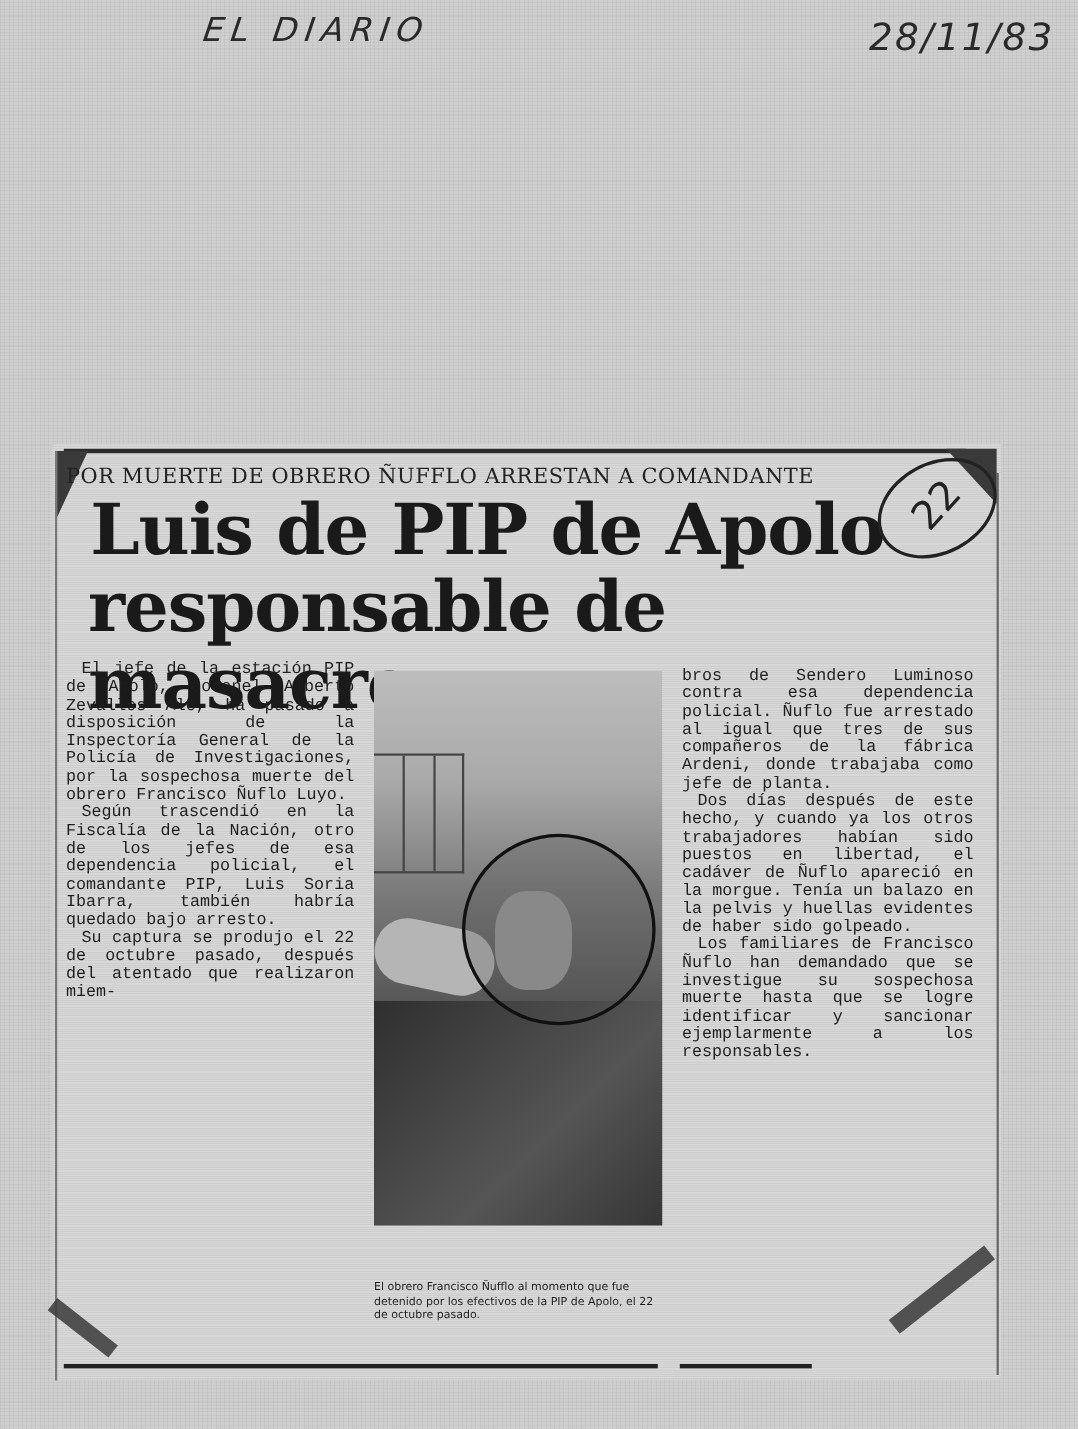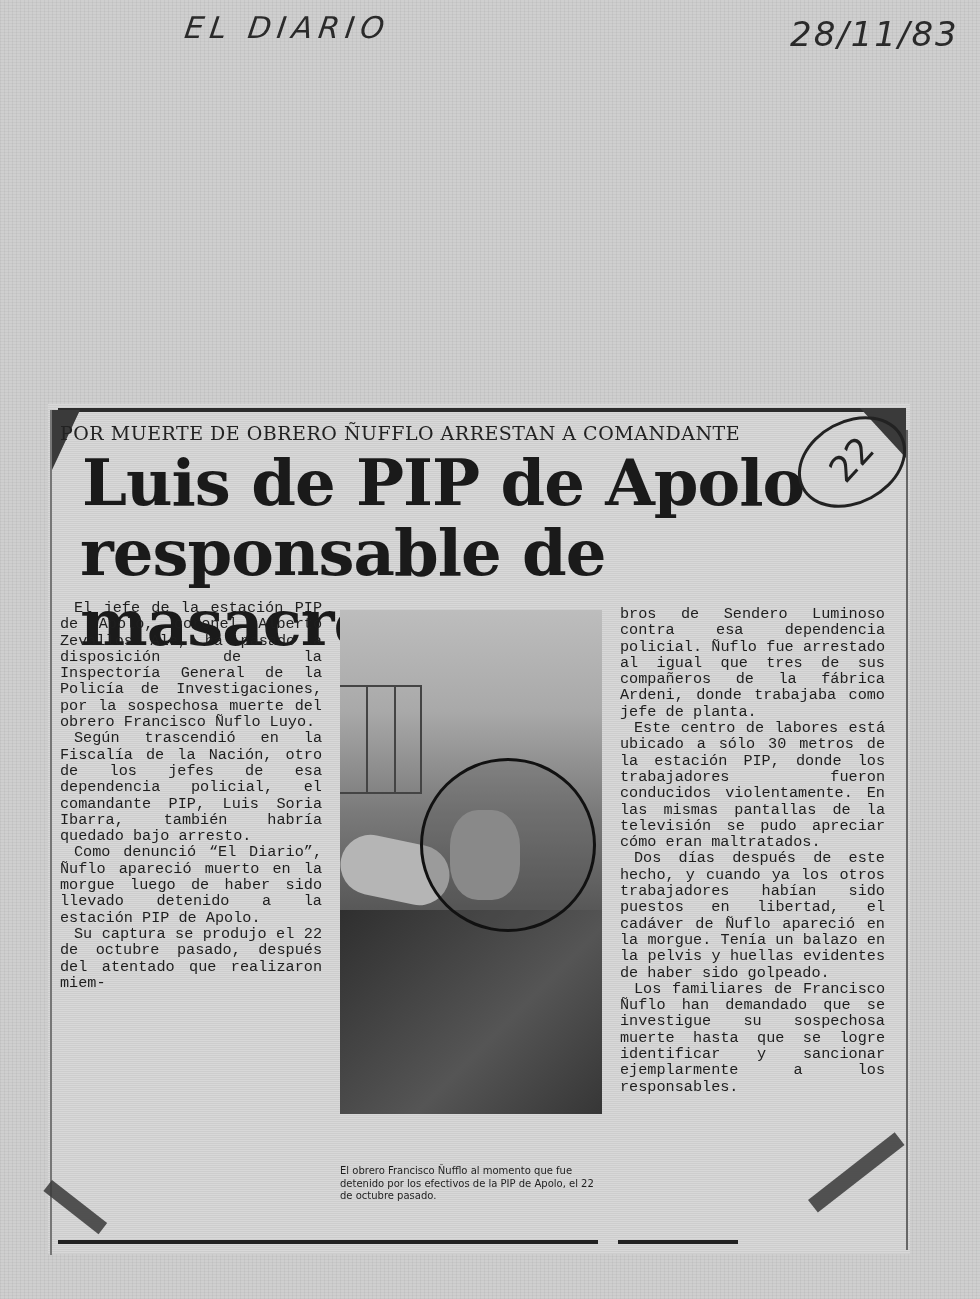--- a/index.html
+++ b/index.html
@@ -114,34 +114,32 @@
   <span class="l2">responsable de masacre</span>
 </h1>
 
 <div class="badge">
   <span>22</span>
 </div>
 
 <div class="col" id="col1">
   <p>El jefe de la estación PIP de Apolo, coronel Alberto Zevallos Ale, ha pasado a disposición de la Inspectoría General de la Policía de Investigaciones, por la sospechosa muerte del obrero Francisco Ñuflo Luyo.</p>
   <p>Según trascendió en la Fiscalía de la Nación, otro de los jefes de esa dependencia policial, el comandante PIP, Luis Soria Ibarra, también habría quedado bajo arresto.</p>
-  <p>Como denunció “El Diario”, Ñuflo apareció muerto en la morgue luego de haber sido llevado detenido a la estación PIP de Apolo.</p>
   <p>Su captura se produjo el 22 de octubre pasado, después del atentado que realizaron miem-</p>
 </div>
 
 <div class="photo">
   <div class="window"></div>
   <div class="arm"></div>
   <div class="coat"></div>
   <div class="face"></div>
   <div class="circle"></div>
 </div>
 <div class="caption">El obrero Francisco Ñufflo al momento que fue detenido por los efectivos de la PIP de Apolo, el 22 de octubre pasado.</div>
 
 <div class="col" id="col3">
   <p style="text-indent:0">bros de Sendero Luminoso contra esa dependencia policial. Ñuflo fue arrestado al igual que tres de sus compañeros de la fábrica Ardeni, donde trabajaba como jefe de planta.</p>
-  <p>Este centro de labores está ubicado a sólo 30 metros de la estación PIP, donde los trabajadores fueron conducidos violentamente. En las mismas pantallas de la televisión se pudo apreciar cómo eran maltratados.</p>
   <p>Dos días después de este hecho, y cuando ya los otros trabajadores habían sido puestos en libertad, el cadáver de Ñuflo apareció en la morgue. Tenía un balazo en la pelvis y huellas evidentes de haber sido golpeado.</p>
   <p>Los familiares de Francisco Ñuflo han demandado que se investigue su sospechosa muerte hasta que se logre identificar y sancionar ejemplarmente a los responsables.</p>
 </div>
 
 <div class="bottom-rule" id="rule-left"></div>
 <div class="bottom-rule" id="rule-right"></div>
 
 </body></html>

